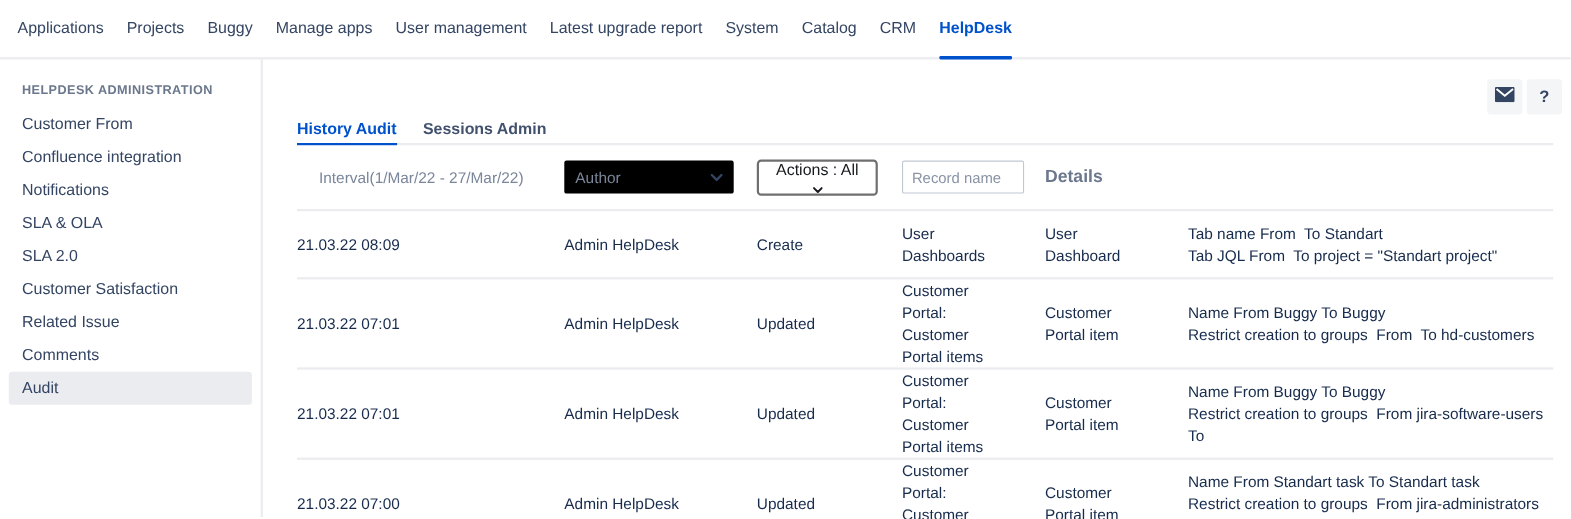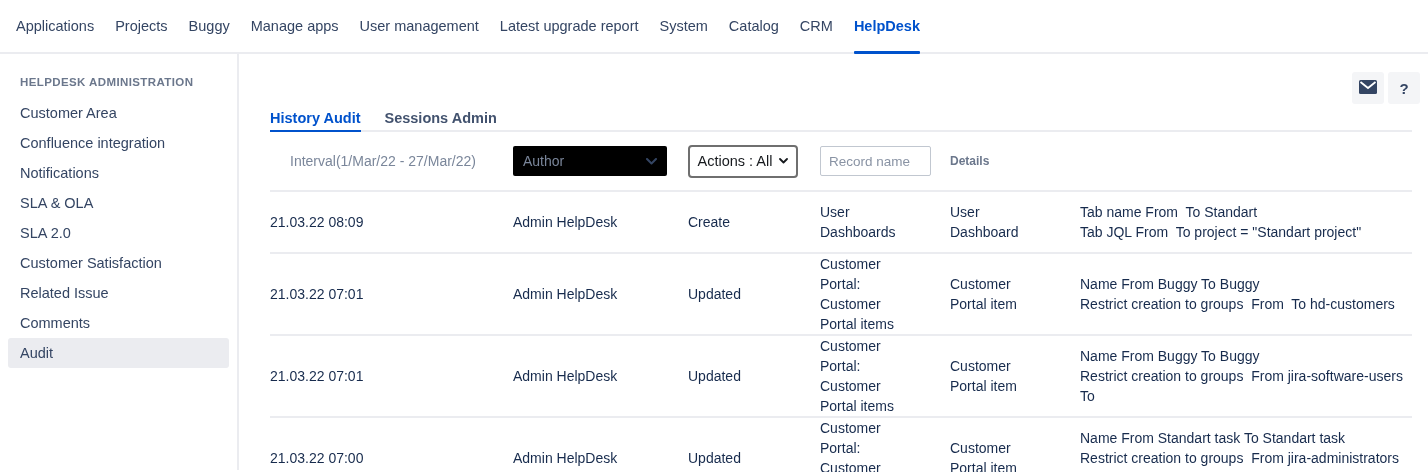--- a/index.html
+++ b/index.html
@@ -47,26 +47,26 @@
     align-items:center; }
   .filter-row { height:60px; border-bottom:2px solid #EBECF0; }
   .interval { padding-left:20px; font-size:14px; color:#7A869A; cursor:pointer; }
   .select-soft { width:154px; height:30px; background:#000000; border:none;
     border-radius:2px; display:flex; align-items:center; justify-content:space-between;
     padding:0 10px; font-size:14px; color:#7A869A; cursor:pointer; }
   .select-soft .chev { color:#344563; }
   .select-native { width:110px; height:33px; background:#fff;
     border:2px solid #6F6F6F; border-radius:4px; display:inline-flex;
     align-items:center; justify-content:center; gap:7px; font-size:14.5px;
-    color:#16191D; cursor:pointer; }
+    color:#16191D; cursor:pointer;flex-direction:column; }
   .text-input { width:111px; height:30px; border:1.5px solid #C1C7D0;
     border-radius:2px; padding:0 8px; font-size:13.5px; color:#172B4D;
     font-family:inherit; outline:none; }
   .text-input::placeholder { color:#8993A4; }
-  .details-header { font-size:12px; font-weight:bold; color:#6B778C; }
+  .details-header { font-size:16px; font-weight:bold; color:#6B778C; }
 
   .trow { min-height:70px; border-bottom:2px solid #EBECF0; }
   .trow:first-of-type { min-height:62px; }
   .cell { font-size:14px; color:#172B4D; line-height:20px; }
   .cell.rtype, .cell.rname { padding-right:30px; }
   .cell.details { white-space:pre-wrap; }
 
   .chev svg, .select-native svg { display:block; }
 </style>
 </head>
@@ -92,21 +92,21 @@
   <div class="nav-item">CRM</div>
 
   <div class="nav-item active">HelpDesk</div>
 </nav>
 
 <div class="body">
 
   <aside class="sidebar">
     <div class="sidebar-header">HELPDESK ADMINISTRATION</div>
     <div id="side-items">
-    <div class="side-item">Customer Area</div>
+    <div class="side-item">Customer From</div>
 
     <div class="side-item">Confluence integration</div>
 
     <div class="side-item">Notifications</div>
 
     <div class="side-item">SLA &amp; OLA</div>
 
     <div class="side-item">SLA 2.0</div>
 
     <div class="side-item">Customer Satisfaction</div>

